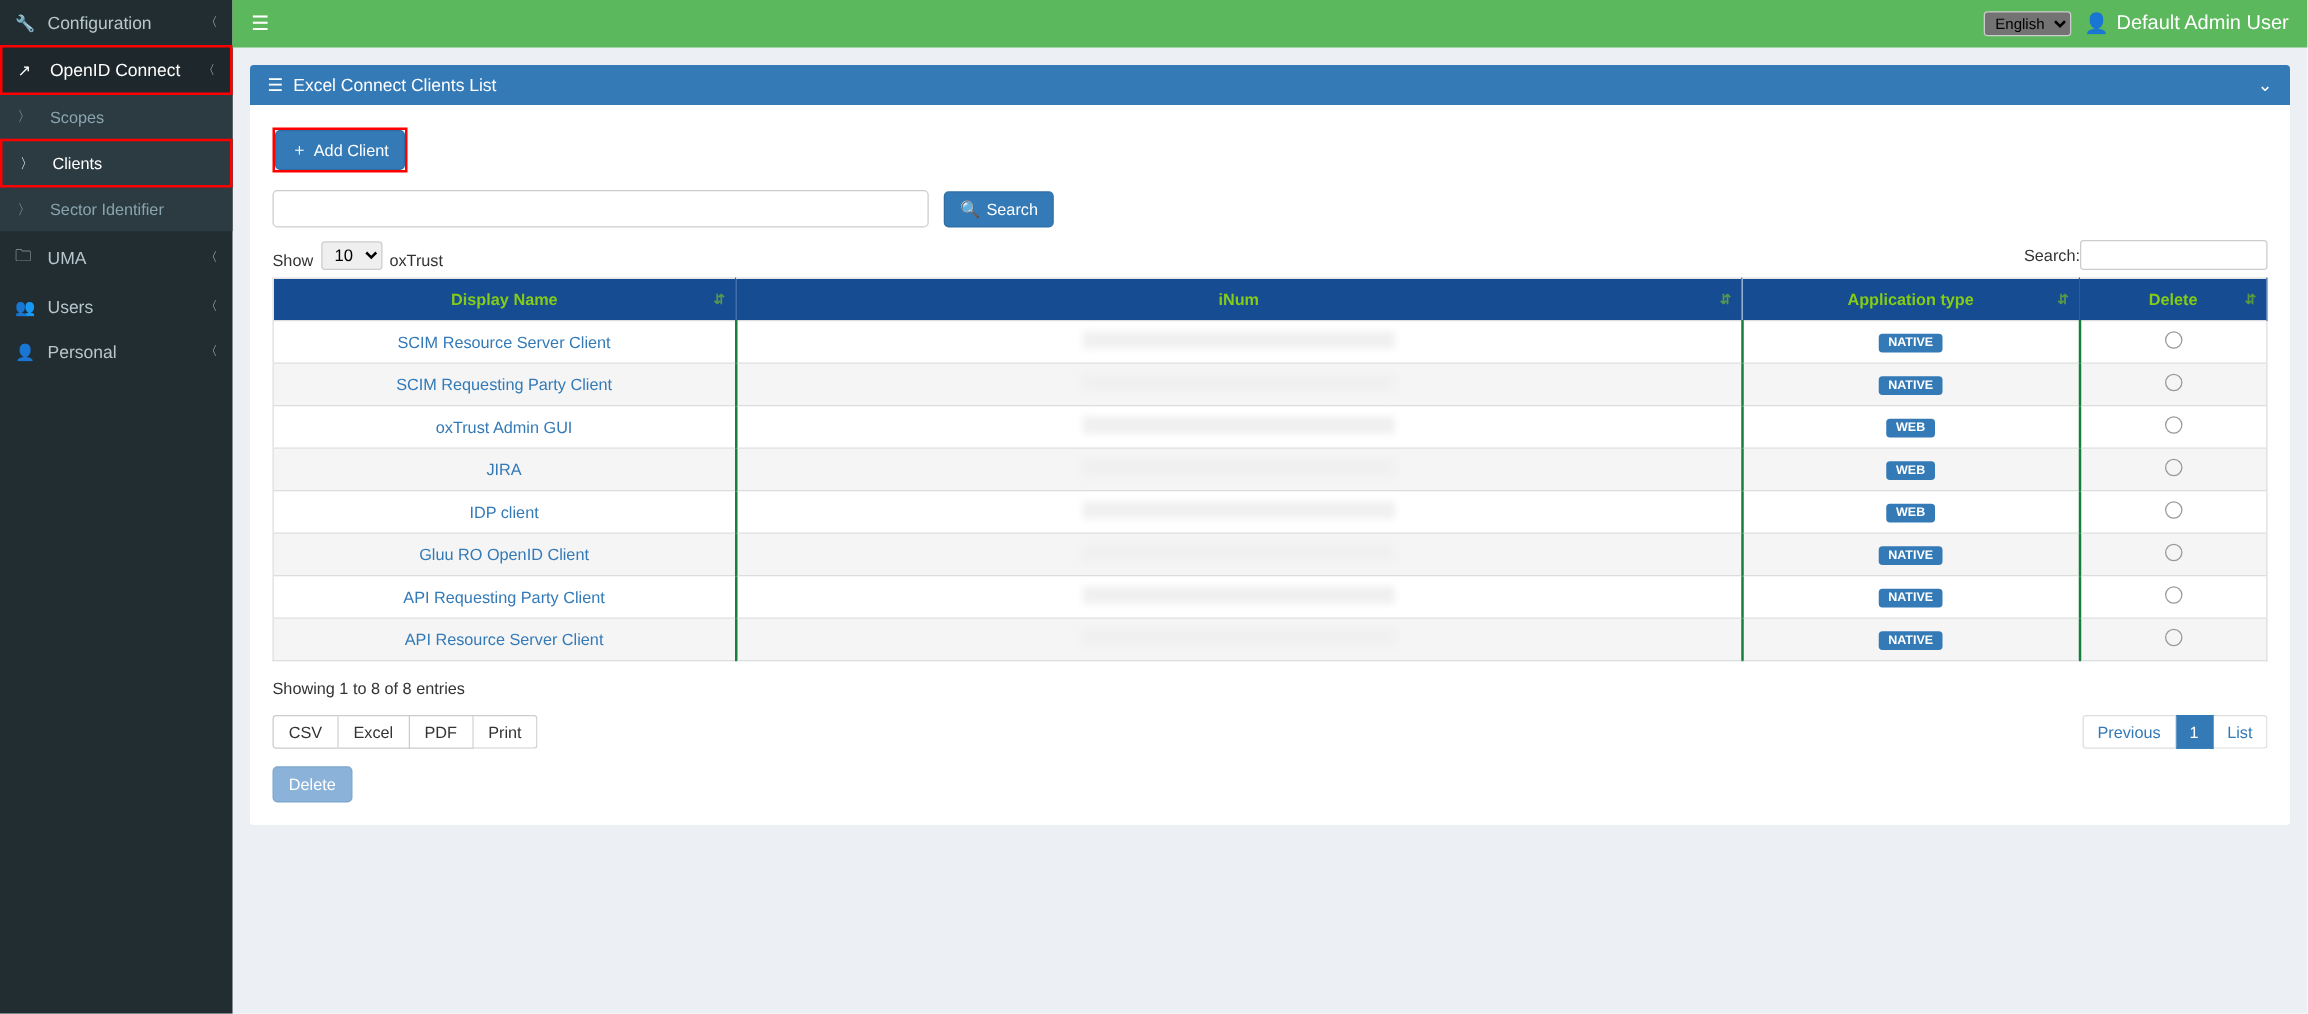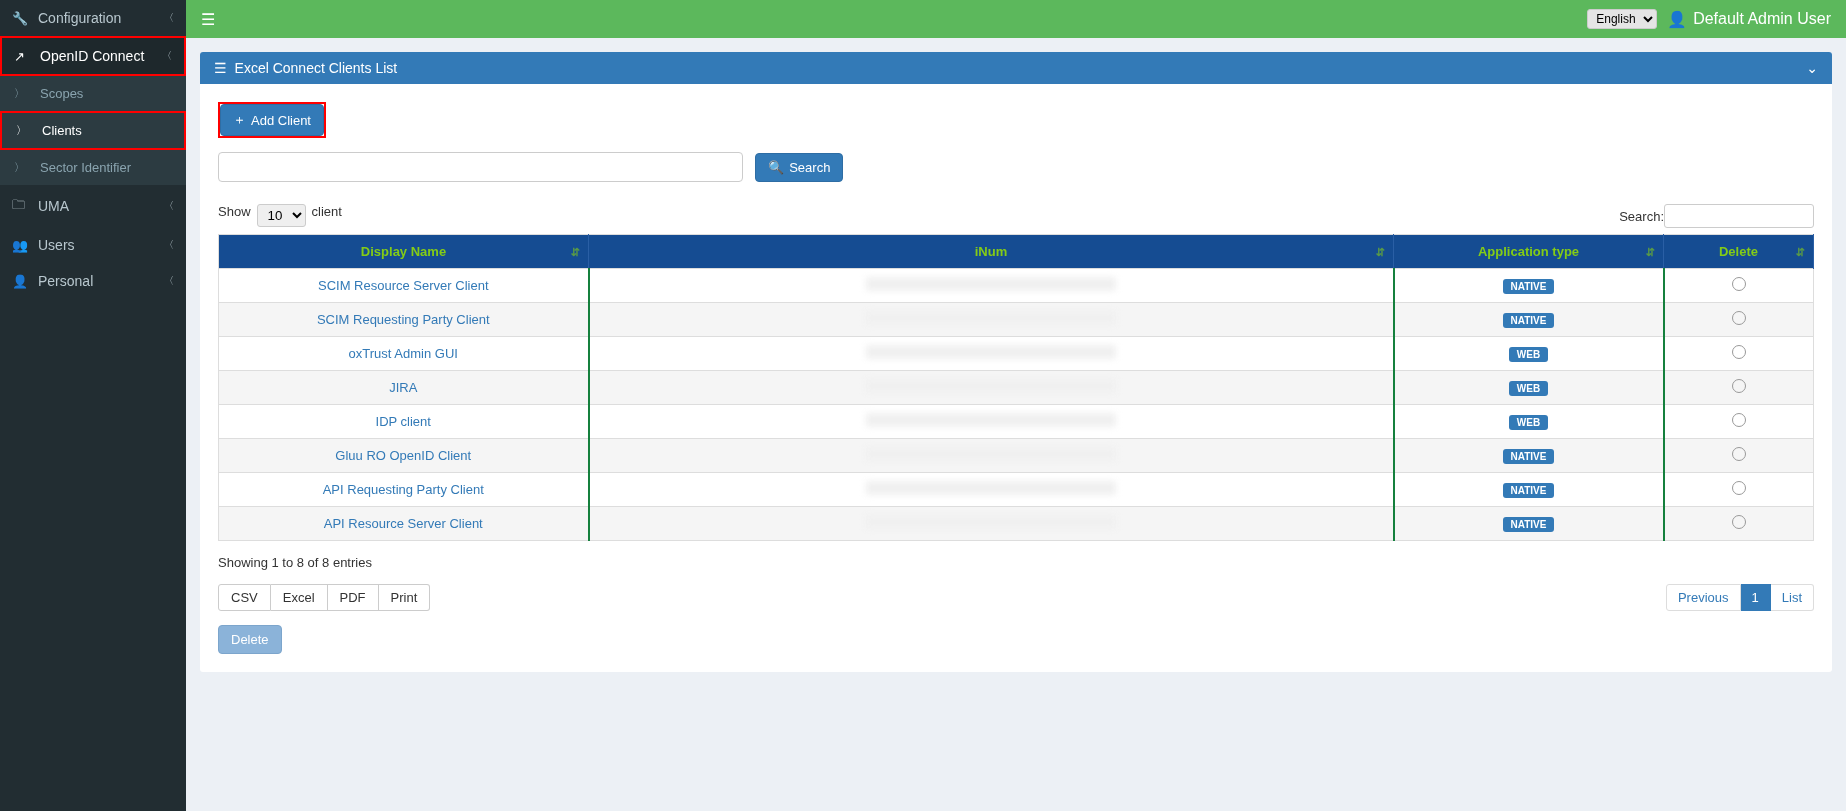--- a/index.html
+++ b/index.html
@@ -5,21 +5,21 @@
 * { margin: 0; padding: 0; box-sizing: border-box; }
 body { font-family: -apple-system, BlinkMacSystemFont, "Segoe UI", Helvetica, Arial, sans-serif; font-size: 14px; background: #ecf0f5; }
 .wrapper { display: flex; min-height: 100vh; }
 .sidebar { width: 186px; background: #222d32; color: #b8c7ce; flex-shrink: 0; }
 .logo-area { height: 38px; background: #222d32; display: flex; align-items: center; padding-left: 16px; }
 .logo-svg { width: 100px; height: 30px; }
 .main { flex: 1; display: flex; flex-direction: column; }
 .topbar { height: 38px; background: #5cb85c; display: flex; align-items: center; padding: 0 15px; color: #fff; }
 .hamburger { cursor: pointer; font-size: 16px; color: #fff; }
 .topbar-right { margin-left: auto; display: flex; align-items: center; gap: 10px; }
-.lang-select { background: #e5e5e5; border: 1px solid #ccc; font-size: 12px; padding: 1px 4px; border-radius: 3px; }
+.lang-select { background: #737373; border: 1px solid #ccc; font-size: 12px; padding: 1px 4px; border-radius: 3px; }
 .user-link { color: #fff; font-size: 16px; display: flex; align-items: center; gap: 6px; }
 
 .nav-item { display: flex; align-items: center; padding: 10px 12px; color: #b8c7ce; cursor: pointer; font-size: 14px; }
 .nav-item.active { background: #1e282c; color: #fff; }
 .nav-item .icon { width: 18px; margin-right: 8px; font-size: 13px; }
 .nav-item .chevron { margin-left: auto; font-size: 10px; color: #b8c7ce; }
 .nav-sub { background: #2c3b41; }
 .nav-sub .nav-item { padding-left: 14px; font-size: 13px; color: #8aa4af; }
 .nav-sub .nav-item.active { color: #fff; background: #2c3b41; }
 .nav-sub .nav-item .icon { font-size: 11px; }
@@ -34,21 +34,21 @@
 .panel-body { padding: 18px; }
 
 .btn { display: inline-flex; align-items: center; padding: 6px 12px; border-radius: 4px; font-size: 13px; cursor: pointer; border: 1px solid transparent; }
 .btn-primary { background: #337ab7; color: #fff; border-color: #2e6da4; }
 .btn-info-soft { background: #8bb3d9; color: #fff; border-color: #7ca5cc; }
 .btn .icon { margin-right: 5px; }
 
 .search-row { display: flex; gap: 12px; margin-top: 14px; align-items: center; }
 .search-input { flex: 0 0 525px; height: 30px; border: 1px solid #ccc; border-radius: 4px; padding: 0 8px; }
 
-.table-controls { display: flex; align-items: flex-start; margin-top: 22px; font-size: 13px; color: #333; }
+.table-controls { display: flex; align-items: flex-end; margin-top: 10px; font-size: 13px; color: #333; }
 .length-select { margin: 0 6px; padding: 2px 6px; border: 1px solid #ccc; border-radius: 3px; }
 .table-search-wrap { margin-left: auto; display: flex; align-items: center; gap: 0; }
 .table-search { border: 1px solid #ccc; border-radius: 3px; padding: 3px 6px; width: 150px; height: 24px; }
 
 table.dt { width: 100%; border-collapse: collapse; margin-top: 6px; border: 1px solid #ddd; }
 table.dt thead th { background: #154c92; color: #84cc16; padding: 9px 10px; text-align: center; font-weight: 600; font-size: 13px; position: relative; border-right: 1px solid #2a5fa5; }
 table.dt thead th .sort-icon { position: absolute; right: 8px; top: 50%; transform: translateY(-50%); opacity: 0.6; font-size: 11px; }
 table.dt tbody tr { border-top: 1px solid #ddd; }
 table.dt tbody tr:nth-child(even) { background: #f5f5f5; }
 table.dt tbody td { padding: 8px 10px; font-size: 13px; text-align: center; border-right: 2px solid #15803d; }
@@ -159,21 +159,21 @@
               <span class="icon">🔍</span>
               <span>Search</span>
             </span>
           </div>
 
           <div class="table-controls">
             <span>Show</span>
             <select class="length-select">
               <option>10</option>
             </select>
-            <span>client</span>
+            <span>oxTrust</span>
             <div class="table-search-wrap">
               <span>Search:</span>
               <input type="text" class="table-search" style="">
             </div>
           </div>
 
           <table class="dt">
             <colgroup>
               <col style="width:370px">
                 <col>

